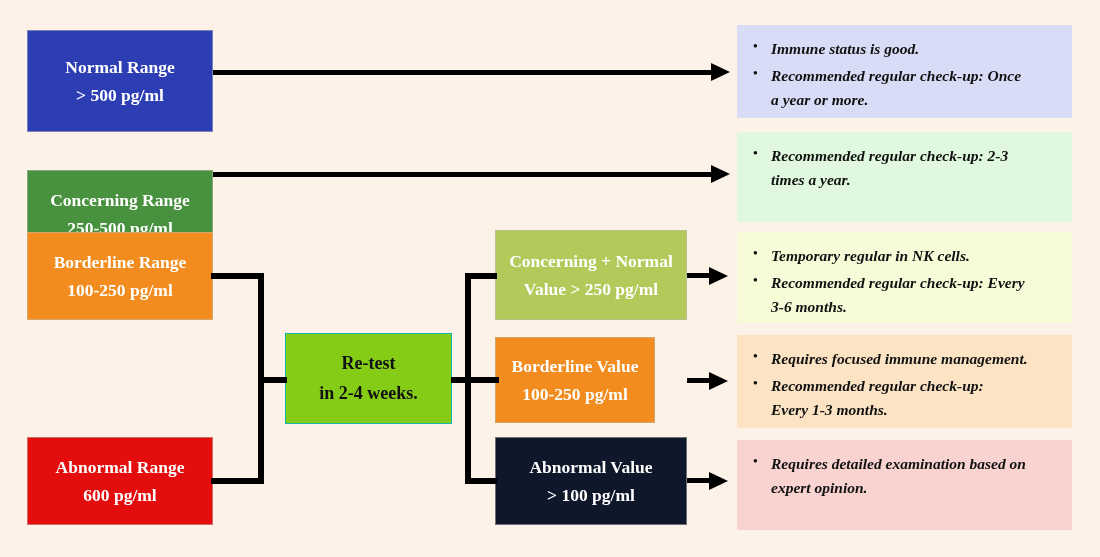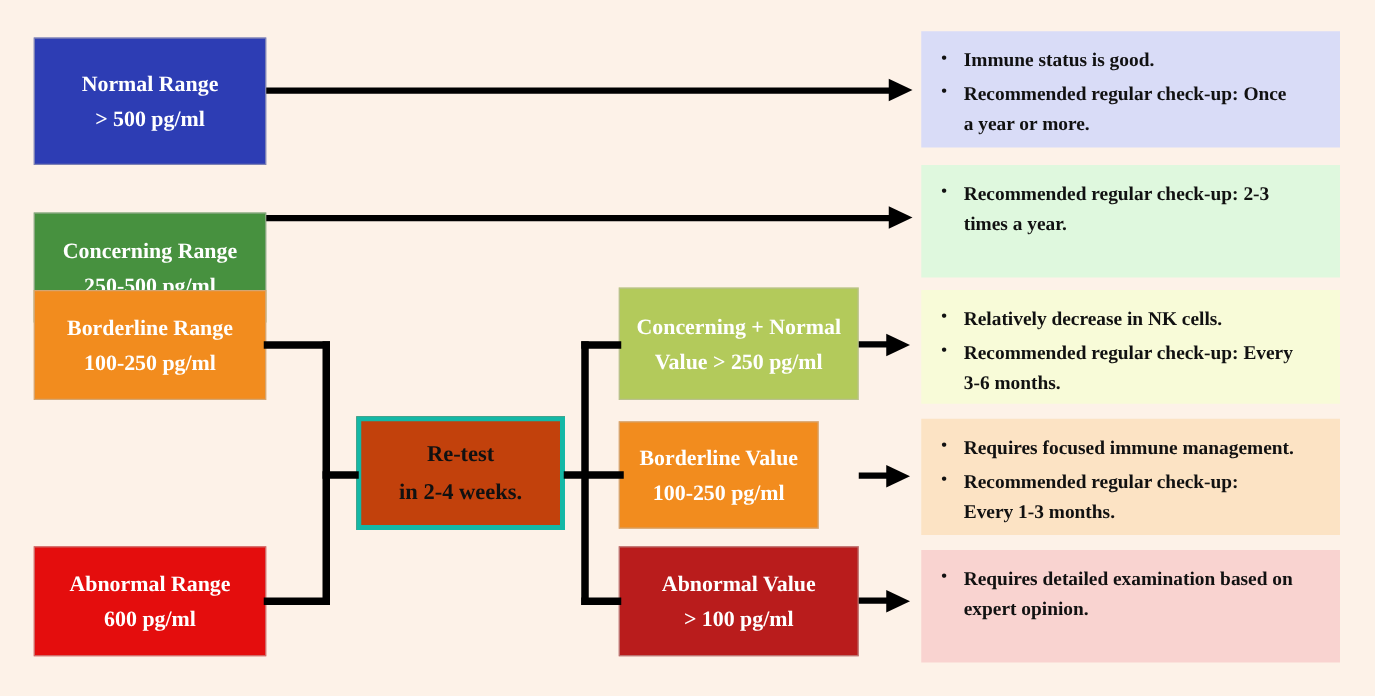--- a/index.html
+++ b/index.html
@@ -20,39 +20,40 @@
     font-weight:bold;
     box-sizing:border-box;
     border:1px solid rgba(190,185,180,0.55);
   }
   .node .ln{display:block;line-height:1.62;}
   .colored{color:#ffffff;font-size:17.5px;}
   .box-normal{left:27px;top:30px;width:186px;height:102px;background:#2d3db4;}
   .box-concerning{left:27px;top:130px;width:186px;height:88px;background:#47913f;margin-top:40px;}
   .box-borderline{left:27px;top:232px;width:186px;height:88px;background:#f28c1e;}
   .box-abnormal{left:27px;top:437px;width:186px;height:88px;background:#e40d0d;}
-  .box-retest{left:285px;top:333px;width:167px;height:91px;background:#c2410c;color:#111;font-size:18px;border:4px solid #14b8a6;}
+  .box-retest{left:285px;top:333px;width:167px;height:91px;background:#84cc16;color:#111;font-size:18px;border:1px solid #14b8a6;}
   .box-mid-cn{left:495px;top:230px;width:192px;height:90px;background:#b3ca5b;text-align:right;}
   .box-mid-bl{left:495px;top:337px;width:160px;height:86px;background:#f28c1e;}
-  .box-mid-ab{left:495px;top:437px;width:192px;height:88px;background:#b91c1c;}
+  .box-mid-ab{left:495px;top:437px;width:192px;height:88px;background:#0f172a;}
 
   .result{
     position:absolute;
     left:737px;width:335px;
     box-sizing:border-box;
     padding:10px 10px 6px 6px;
     font-weight:bold;color:#111;font-size:15.5px;
   }
   .result ul{margin:0;padding:0;list-style:none;}
   .result li{
     position:relative;
     padding-left:28px;
     margin:2px 0 3px 0;
     line-height:1.55;
     white-space:pre-line;
+    font-style:italic;
   }
   .result li::before{
     content:"\2022";
     position:absolute;left:10px;top:-1px;
     font-size:13px;
   }
   .res-1{top:25px;height:93px;background:#d9dcf7;}
   .res-2{top:132px;height:90px;background:#dff8de;}
   .res-3{top:232px;height:91px;background:#f8fbd8;}
   .res-4{top:335px;height:93px;background:#fce3c4;}
@@ -115,21 +116,21 @@
     </ul>
   </div>
   <div class="result res-2">
     <ul>
       <li>Recommended regular check-up: 2-3
 times a year.</li>
     </ul>
   </div>
   <div class="result res-3">
     <ul>
-      <li>Relatively decrease in NK cells.</li>
+      <li>Temporary regular in NK cells.</li>
       <li>Recommended regular check-up: Every
 3-6 months.</li>
     </ul>
   </div>
   <div class="result res-4">
     <ul>
       <li>Requires focused immune management.</li>
       <li>Recommended regular check-up:
 Every 1-3 months.</li>
     </ul>

